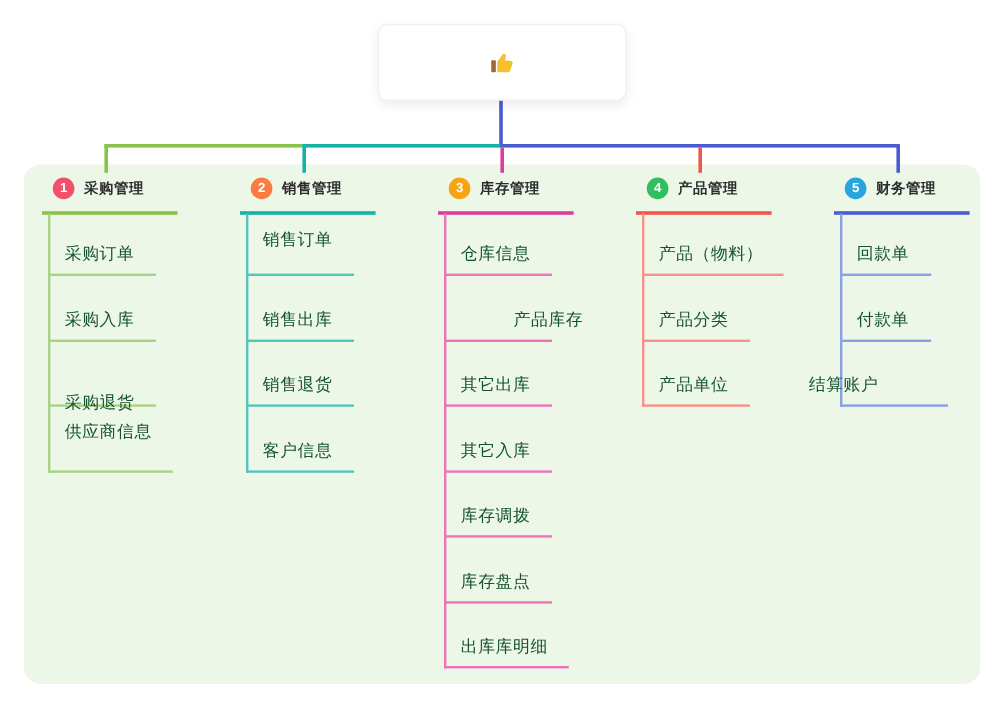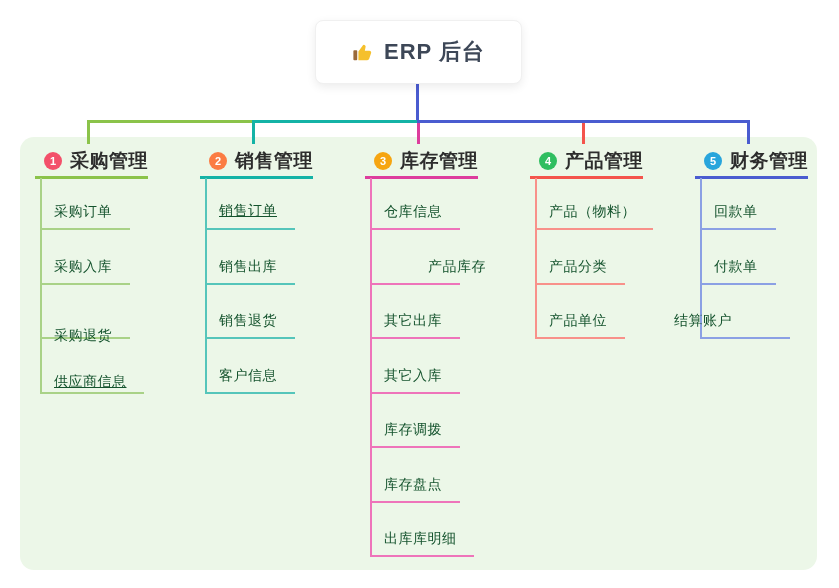--- a/index.html
+++ b/index.html
@@ -3,38 +3,37 @@
 <meta charset="utf-8">
 <style>
   html,body{margin:0;padding:0;background:#ffffff;}
   body{font-family:"Liberation Sans","DejaVu Sans",sans-serif;}
   #stage{position:relative;width:839px;height:588px;background:#ffffff;overflow:hidden;}
   .panel{position:absolute;left:20px;top:137px;width:797px;height:433px;background:#ecf7e8;border-radius:14px;}
   .root-node{position:absolute;left:315px;top:20px;width:205px;height:62px;background:#ffffff;border:1px solid #f0f0f0;border-radius:8px;box-shadow:0 3px 10px rgba(0,0,0,0.08);display:flex;align-items:center;justify-content:center;gap:10px;z-index:3;}
   .root-title{font-size:22px;font-weight:600;color:#3d4757;letter-spacing:1px;}
   .branch-header{position:absolute;display:flex;align-items:center;gap:8px;z-index:2;}
   .badge{width:18px;height:18px;border-radius:50%;color:#ffffff;font-size:11px;font-weight:700;display:flex;align-items:center;justify-content:center;flex:0 0 18px;}
-  .branch-label{font-size:19px;font-weight:600;color:#2d2d2d;letter-spacing:0.5px;cursor:default;}
+  .branch-label{font-size:12px;font-weight:600;color:#2d2d2d;letter-spacing:0.5px;cursor:default;}
   .child-label{position:absolute;font-size:14px;color:#14532d;letter-spacing:0.5px;z-index:2;cursor:default;}
   .icon-thumb{width:22px;height:22px;display:inline-flex;}
 </style>
 </head>
 <body>
 
 <div id="stage">
   <div class="panel"></div>
 
   <div class="root-node">
     <span class="icon-thumb">
       <svg viewBox="0 0 24 24" width="22" height="22" xmlns="http://www.w3.org/2000/svg">
         <rect x="1.5" y="10" width="4.2" height="11" rx="1" fill="#9a6a3a"></rect>
         <path fill="#f5c02c" d="M7 21h9.6c1 0 1.9-.63 2.15-1.55l2.1-6.4c.42-1.3-.52-2.55-1.9-2.55H14l.85-4.1c.2-1-.42-1.95-1.4-2.15-.75-.15-1.5.18-1.9.82L7 11.5z"></path>
       </svg>
     </span>
-    <span class="root-title">ERP 后台</span>
   </div>
 
   <div id="lines">
       <div style="position: absolute; left: 416px; top: 82px; width: 3px; height: 39px; background: rgb(74, 92, 208); z-index: 1;"></div>
       <div style="position: absolute; left: 87px; top: 120px; width: 165px; height: 3px; background: rgb(139, 195, 74); z-index: 1;"></div>
       <div style="position: absolute; left: 252px; top: 120px; width: 166px; height: 3px; background: rgb(20, 179, 166); z-index: 1;"></div>
       <div style="position: absolute; left: 417px; top: 120px; width: 333px; height: 3px; background: rgb(74, 92, 208); z-index: 1;"></div>
       <div style="position: absolute; left: 87px; top: 120px; width: 3px; height: 24px; background: rgb(139, 195, 74); z-index: 1;"></div>
       <div style="position: absolute; left: 35px; top: 176px; width: 113px; height: 3px; background: rgb(139, 195, 74); z-index: 1;"></div>
       <div style="position: absolute; left: 40px; top: 178px; width: 2px; height: 216px; background: rgb(169, 210, 135); z-index: 1;"></div>
@@ -73,26 +72,26 @@
       <div style="position: absolute; left: 700px; top: 337px; width: 90px; height: 2px; background: rgb(139, 160, 228); z-index: 1;"></div>
     </div>
   <div id="branches">
       <div class="branch-header" style="position: absolute; left: 44px; top: 148px; z-index: 2;">
         <div class="badge" style="background: rgb(243, 80, 106);">1</div>
         <div class="branch-label">采购管理</div>
       </div>
       <div class="child-label" style="position: absolute; left: 54px; top: 203px;">采购订单</div>
       <div class="child-label" style="position: absolute; left: 54px; top: 258px;">采购入库</div>
       <div class="child-label" style="position: absolute; left: 54px; top: 312px; margin-top: 15px;">采购退货</div>
-      <div class="child-label" style="position: absolute; left: 54px; top: 373px; text-decoration: underline;">供应商信息</div>
+      <div class="child-label" style="position: absolute; left: 54px; top: 351px;">供应商信息</div>
       <div class="branch-header" style="position: absolute; left: 209px; top: 148px; z-index: 2;">
         <div class="badge" style="background: rgb(251, 124, 67);">2</div>
         <div class="branch-label">销售管理</div>
       </div>
-      <div class="child-label" style="position: absolute; left: 219px; top: 202px; text-decoration: underline;">销售订单</div>
+      <div class="child-label" style="position: absolute; left: 219px; top: 191px;">销售订单</div>
       <div class="child-label" style="position: absolute; left: 219px; top: 258px;">销售出库</div>
       <div class="child-label" style="position: absolute; left: 219px; top: 312px; text-align: center;">销售退货</div>
       <div class="child-label" style="position: absolute; left: 219px; top: 367px;">客户信息</div>
       <div class="branch-header" style="position: absolute; left: 374px; top: 148px; z-index: 2;">
         <div class="badge" style="background: rgb(246, 165, 17);">3</div>
         <div class="branch-label">库存管理</div>
       </div>
       <div class="child-label" style="position: absolute; left: 384px; top: 203px;">仓库信息</div>
       <div class="child-label" style="position: absolute; left: 384px; top: 258px; margin-left: 44px;">产品库存</div>
       <div class="child-label" style="position: absolute; left: 384px; top: 312px;">其它出库</div>

